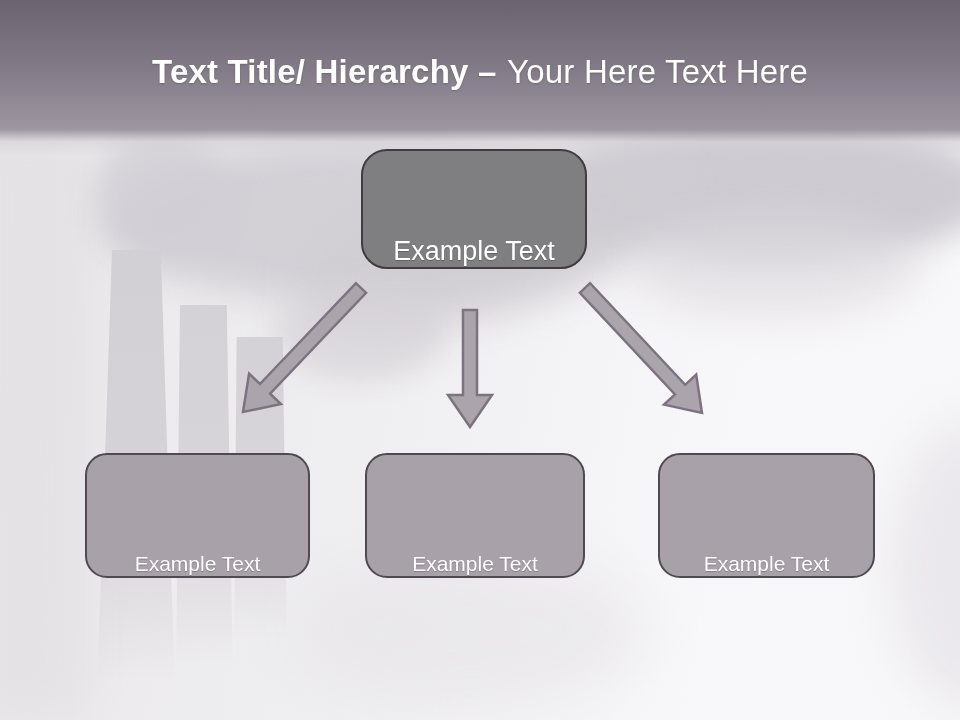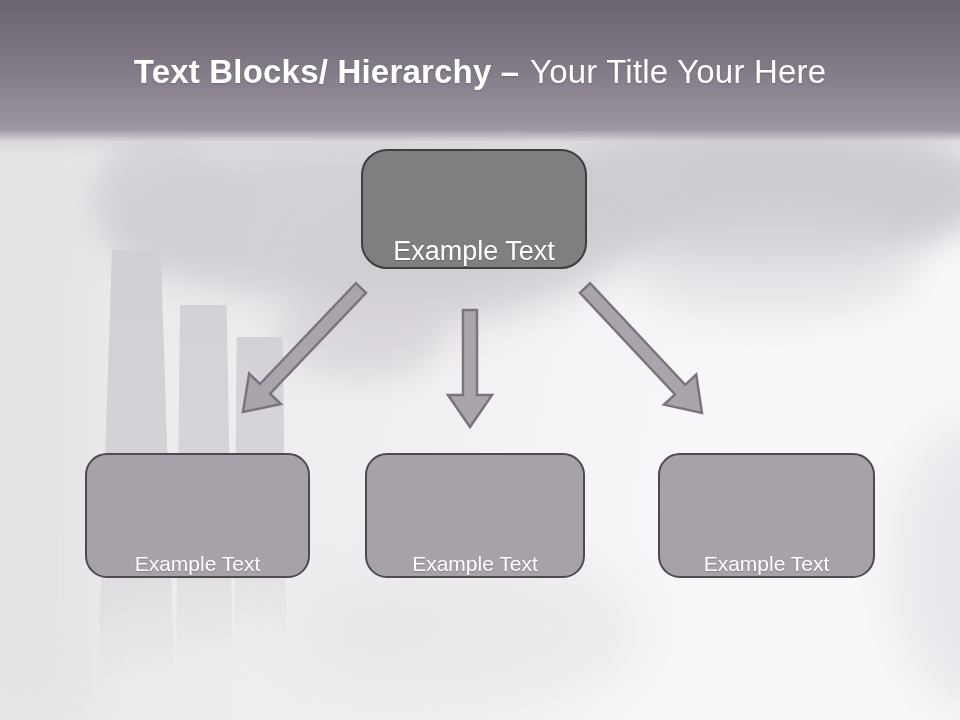--- a/index.html
+++ b/index.html
@@ -86,21 +86,21 @@
     <div class="chimney chimney-1"></div>
     <div class="chimney chimney-2"></div>
     <div class="chimney chimney-3"></div>
     <div class="smoke smoke-g"></div>
     <div class="smoke smoke-h"></div>
     <div class="smoke smoke-i"></div>
   </div>
 
   <div class="header">
     <div class="title">
-      <span class="t-bold">Text Blocks/ Hierarchy –</span><span class="t-reg">Your Title Your Here</span>
+      <span class="t-bold">Text Title/ Hierarchy –</span><span class="t-reg">Your Here Text Here</span>
     </div>
   </div>
   <div class="header-fade"></div>
 
   <svg class="arrows" viewBox="0 0 960 720">
     <polygon points="366.1,292.8 355.9,283.2 259.9,384.0 249.1,373.6 243,412 280.9,404.0 270.1,393.6"></polygon>
     <polygon points="463,310 477,310 477,395 492,395 470,427 448,395 463,395"></polygon>
     <polygon points="590.1,283.2 579.9,292.8 675.0,394.4 664.0,404.6 702,413 696.2,374.6 685.2,384.8"></polygon>
   </svg>
 

